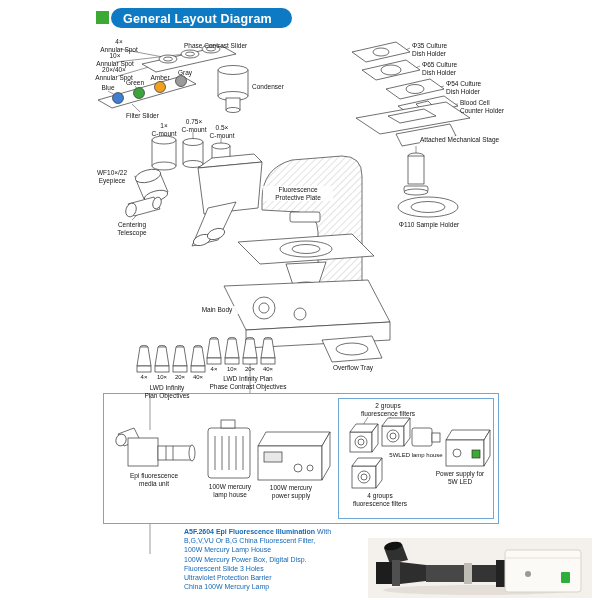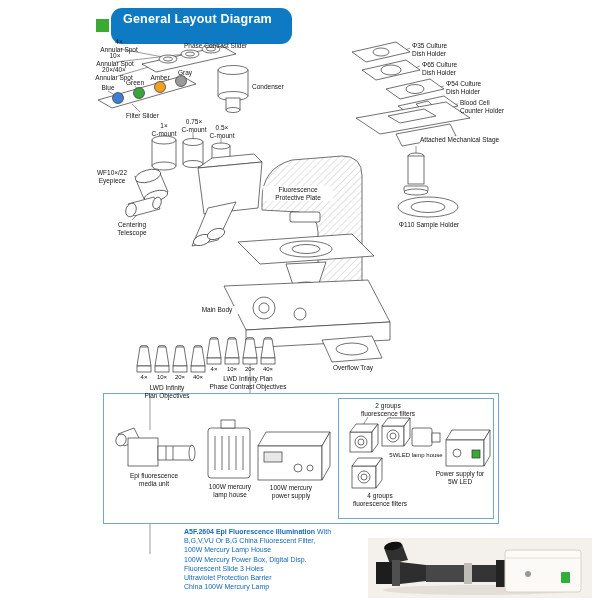--- a/index.html
+++ b/index.html
@@ -5,21 +5,21 @@
   html,body { margin:0; padding:0; background:#fff; }
   .stage {
     position:relative; width:600px; height:600px; background:#ffffff;
     font-family:"Liberation Sans", sans-serif; overflow:hidden; color:#1a1a1a;
   }
   
   .banner { position:absolute; left:96px; top:8px; display:flex; align-items:center; }
   .banner .sq { width:13px; height:13px; background:var(--banner-green,#3aaa35); margin-right:2px; }
   .banner .pill {
     background:var(--banner-blue,#0e7ac4); color:#fff; font-weight:bold;
-    font-size:12.5px; line-height:1; padding:5px 20px 18px 12px; border-radius:11px;
+    font-size:12.5px; line-height:1; padding:5px 20px 2px 12px; border-radius:11px;
     letter-spacing:.2px; white-space:nowrap;
   }
   
   .lbl {
     position:absolute; font-size:6.5px; line-height:1.18; text-align:center;
     white-space:pre-line; color:#141414;
   }
   .lbl.l { text-align:left; }
   .lbl.bg { background:rgba(255,255,255,.88); }
   .mags { position:absolute; display:flex; }

